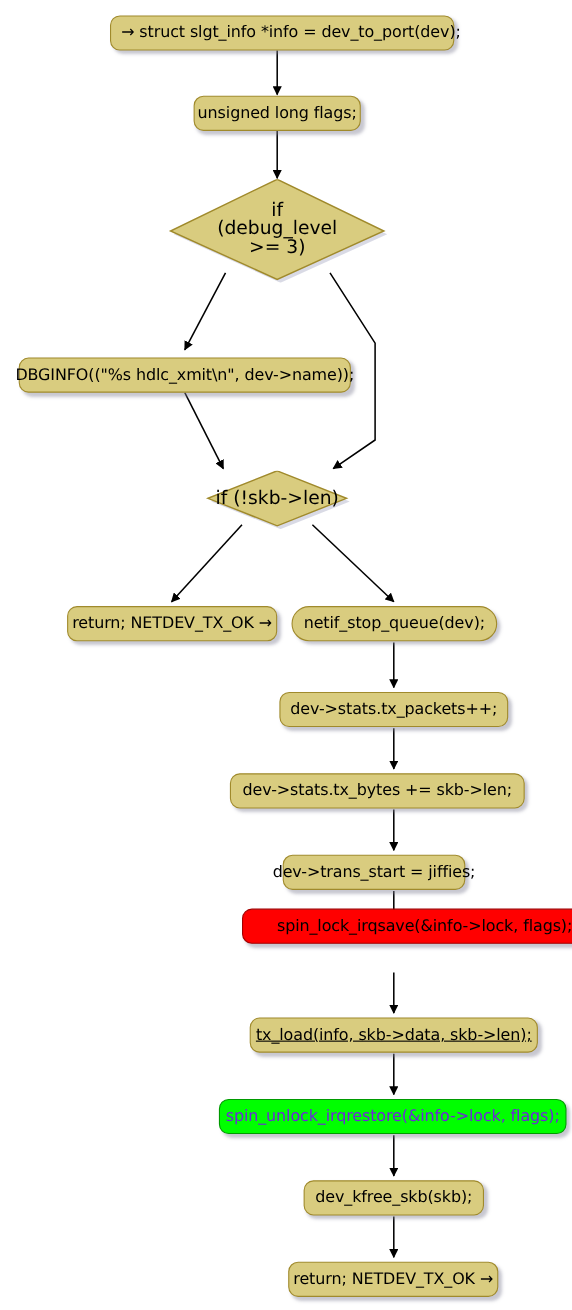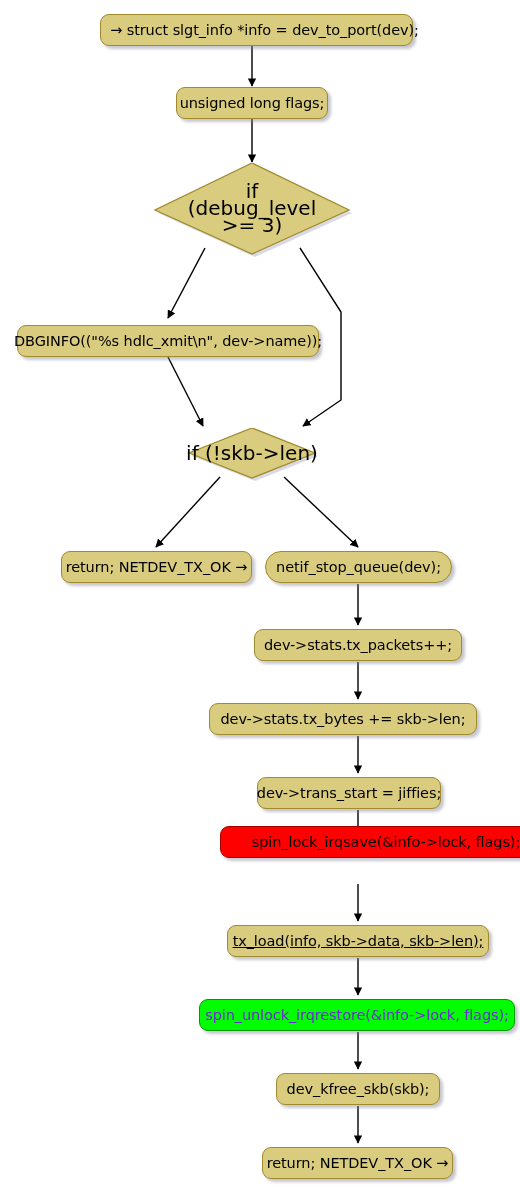--- a/index.html
+++ b/index.html
@@ -56,21 +56,21 @@
   .diamond .shape{
     position:absolute;
     left:0;top:0;
     width:100%;height:100%;
   }
   .diamond .dlabel{
     position:absolute;
     left:0;right:0;
     text-align:center;
     color:#000000;
-    font-size:20px;
+    font-size:17px;
     line-height:17px;
     white-space:pre;
     z-index:3;
   }
 </style>
 </head>
 <body>
 
 <div id="canvas">
 
@@ -132,21 +132,21 @@
   </div>
 
   <div class="node" style="left:61px;top:551px;width:191px;height:32px;">return; NETDEV_TX_OK →</div>
 
   <div class="node" style="left:265px;top:551px;width:187px;height:32px;border-radius:16px;">netif_stop_queue(dev);</div>
 
   <div class="node" style="left:254px;top:629px;width:208px;height:32px;">dev-&gt;stats.tx_packets++;</div>
 
   <div class="node" style="left:209px;top:703px;width:268px;height:32px;">dev-&gt;stats.tx_bytes += skb-&gt;len;</div>
 
-  <div class="node" style="left:257px;top:777px;width:184px;height:32px;">dev-&gt;trans_start = jiffies;</div>
+  <div class="node" style="left:257px;top:777px;width:166px;height:32px;">dev-&gt;trans_start = jiffies;</div>
 
   <div class="node red" style="left:220px;top:826px;width:332px;height:32px;">spin_lock_irqsave(&amp;info-&gt;lock, flags);</div>
 
   <div class="node" style="left:227px;top:925px;width:262px;height:32px;text-decoration:underline;">tx_load(info, skb-&gt;data, skb-&gt;len);</div>
 
   <div class="node green" style="left:199px;top:999px;width:316px;height:32px;">spin_unlock_irqrestore(&amp;info-&gt;lock, flags);</div>
 
   <div class="node" style="left:276px;top:1073px;width:164px;height:32px;">dev_kfree_skb(skb);</div>
 
   <div class="node" style="left:262px;top:1147px;width:191px;height:32px;">return; NETDEV_TX_OK →</div>

